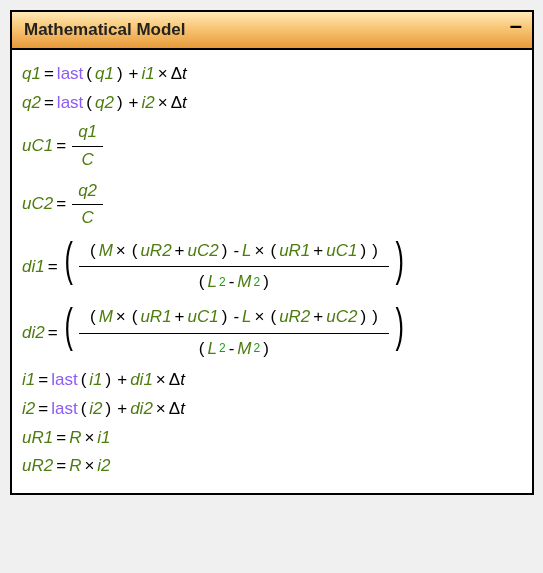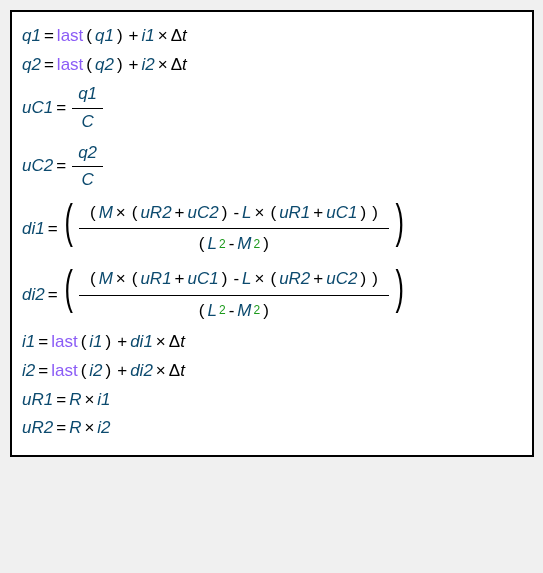--- a/index.html
+++ b/index.html
@@ -41,21 +41,21 @@
     font-style: italic;
     font-size: 17px;
     line-height: 1.45;
   }
   .eq {
     margin: 4px 0;
     display: flex;
     align-items: center;
     flex-wrap: nowrap;
   }
-  .v-r { color: #0c4a6e; text-align: right; } 
+  .v-r { color: #4d7c0f; text-align: right; } 
   .fn  { color: #8b5cf6; font-style: normal; } 
   .op  { color: #000; font-style: normal; padding: 0 3px; } 
   .delta { font-style: normal; color:#000; }
   .tvar { color:#000; }
 
   .frac {
     display: inline-flex;
     flex-direction: column;
     align-items: center;
     vertical-align: middle;
@@ -95,20 +95,24 @@
     color: #1c9a1c;
     font-style: normal;
     font-size: 12px;
     padding-left:2px;
   }
 </style>
 </head>
 <body>
 
 <div class="window">
+  <div class="titlebar">
+    <span class="title">Mathematical Model</span>
+    <span class="minbtn">–</span>
+  </div>
 
   <div class="content">
 
     <div class="eq">
       <span class="v-r">q1</span>
       <span class="op">=</span>
       <span class="fn">last</span>
       <span class="op">(</span>
       <span class="v-r">q1</span>
       <span class="op">)</span>

